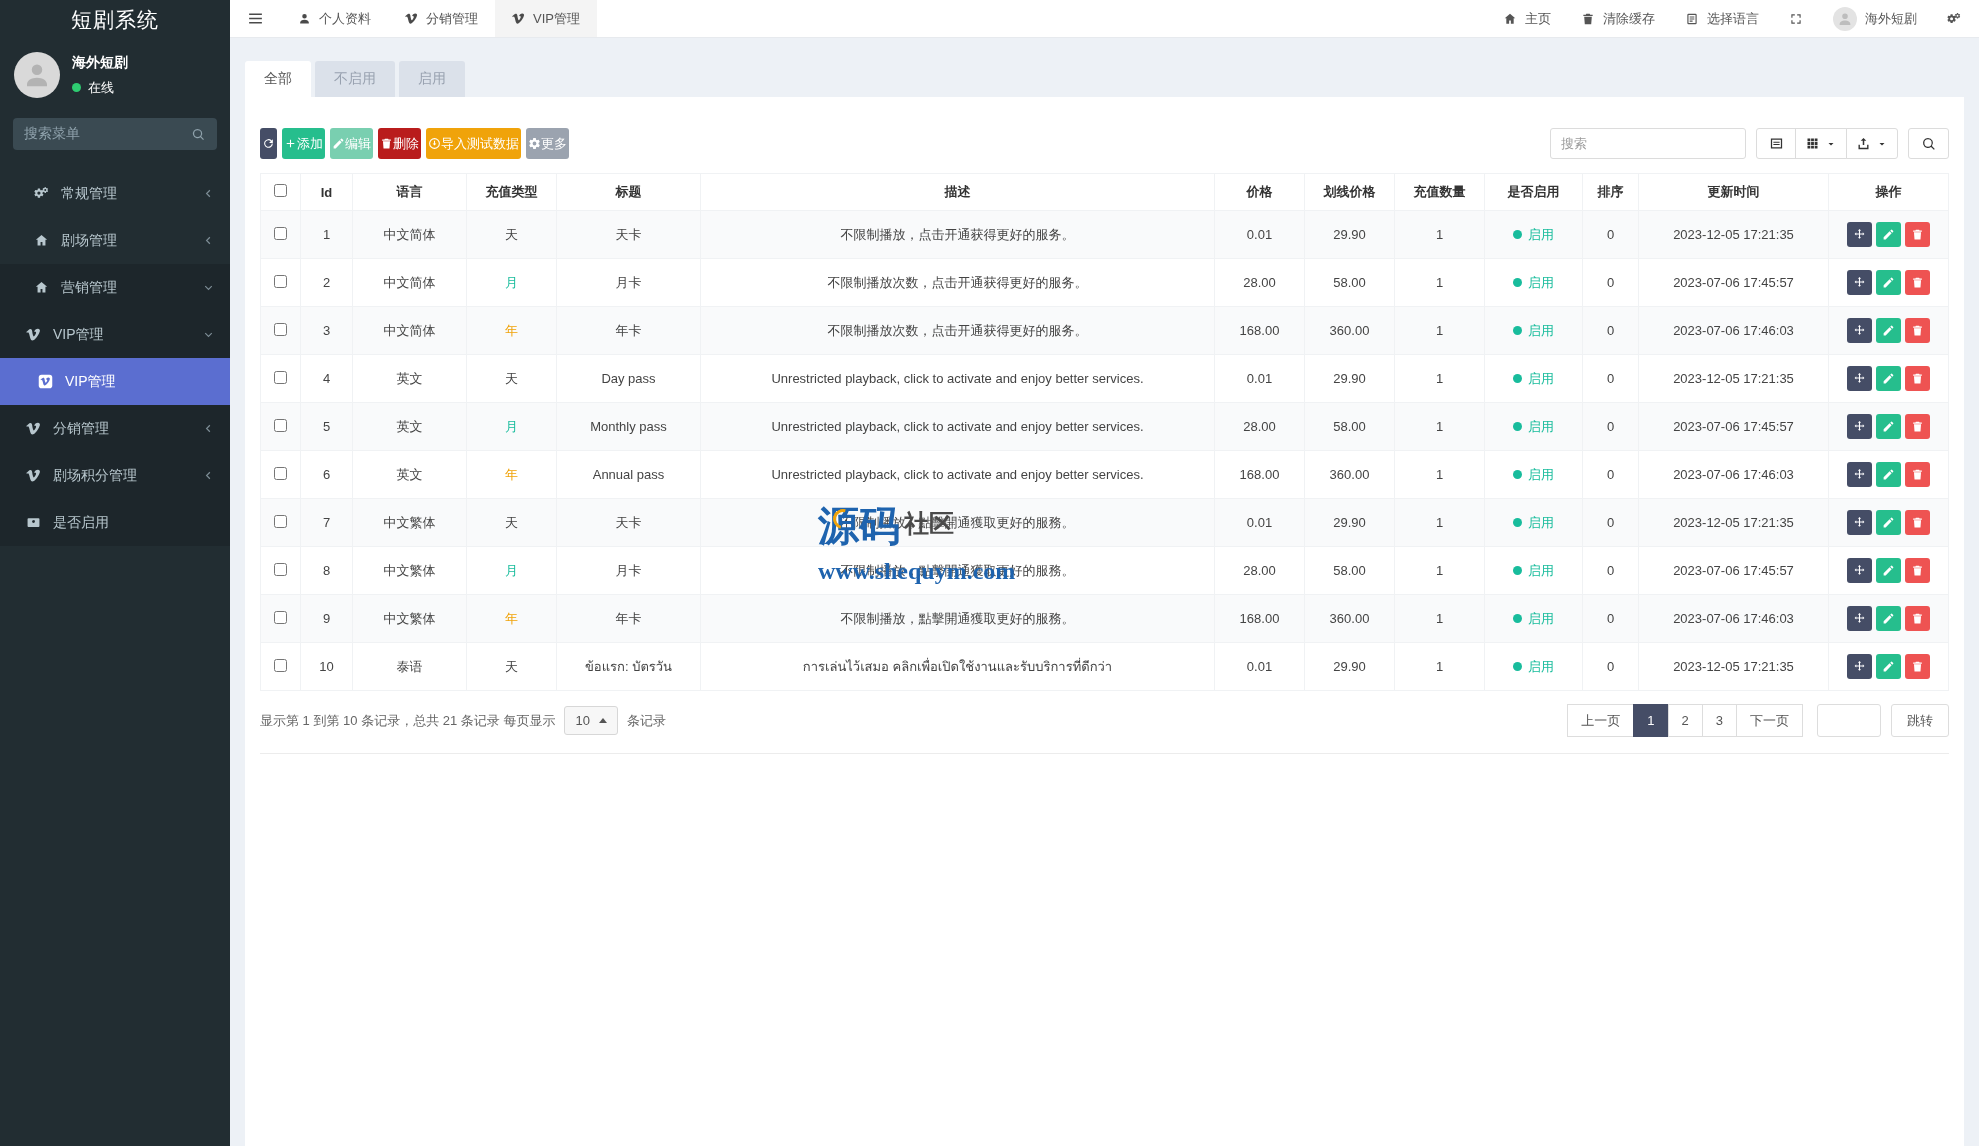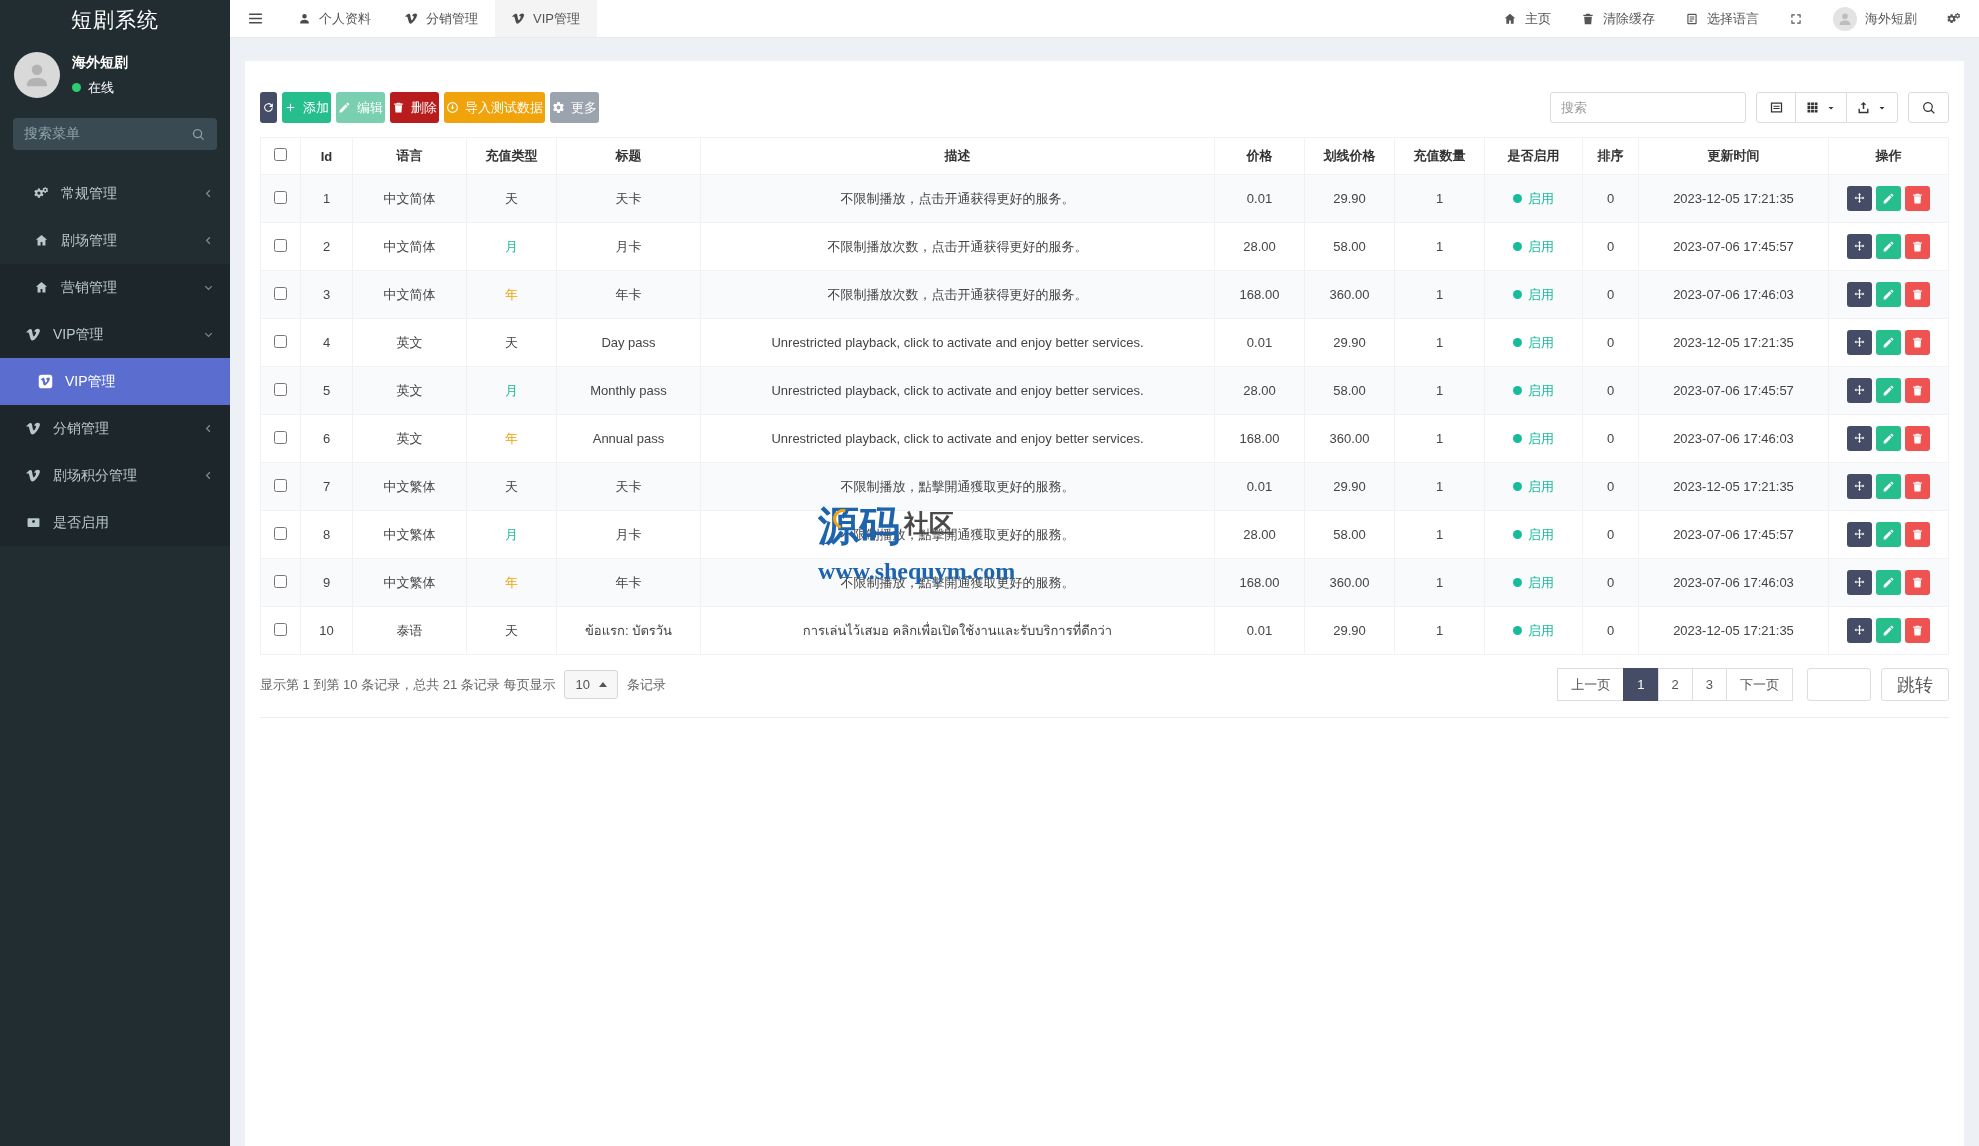--- a/index.html
+++ b/index.html
@@ -39,21 +39,21 @@
   
   .content{position:absolute;left:230px;top:38px;right:0;bottom:0;background:#edf1f6;padding:23px 15px 0;display:flex;flex-direction:column}
   .tab-strip{display:flex;gap:4px}
   .tab-pill{padding:9px 19px;font-size:14px;background:#dbe1ea;color:#98a1af;border-radius:3px 3px 0 0;cursor:pointer}
   .tab-pill.active{background:#fff;color:#555}
   .panel{background:#fff;flex:1;padding:15px;overflow:hidden}
 
   
   .toolbar{display:flex;align-items:center;margin-top:16px}
   .tb-left{display:flex;gap:5px}
-  .btn{height:31px;display:inline-flex;align-items:center;gap:6px;padding:0 2px;border-radius:3px;color:#fff;font-size:13px;border:none;cursor:pointer;font-family:inherit}
+  .btn{height:31px;display:inline-flex;align-items:center;padding:0 2px;border-radius:3px;color:#fff;font-size:13px;border:none;cursor:pointer;font-family:inherit}
   .tb-right{margin-left:auto;display:flex;align-items:center;gap:10px}
   .tb-search{width:196px;height:31px;border:1px solid #dcdcdc;border-radius:3px;padding:0 10px;font-size:13px;color:#555;font-family:inherit}
   .tb-search::placeholder{color:#9a9a9a}
   .btn-group{display:flex}
   .gbtn{height:31px;min-width:40px;padding:0 9px;background:#fff;border:1px solid #dcdcdc;display:flex;align-items:center;justify-content:center;gap:5px;color:#333;cursor:pointer}
   .gbtn + .gbtn{margin-left:-1px}
   .gbtn:first-child{border-radius:3px 0 0 3px}
   .gbtn:last-child{border-radius:0 3px 3px 0}
   .sbtn{height:31px;width:41px;background:#fff;border:1px solid #dcdcdc;border-radius:3px;display:flex;align-items:center;justify-content:center;color:#333;cursor:pointer}
 
@@ -69,21 +69,21 @@
   .op{width:25px;height:25px;border-radius:3px;display:inline-flex;align-items:center;justify-content:center;margin:0 2px;color:#fff;cursor:pointer;vertical-align:middle}
 
   
   .tfooter{display:flex;align-items:center;margin-top:13px;font-size:13px;color:#666;padding-bottom:16px;border-bottom:1px solid #ececec}
   .psize{display:inline-flex;align-items:center;gap:9px;border:1px solid #d7d7d7;border-radius:3px;padding:6px 10px;margin:0 9px;color:#555;background:#f7f7f7;cursor:pointer}
   .caret-up-css{width:0;height:0;border-left:4px solid transparent;border-right:4px solid transparent;border-bottom:5px solid #555}
   .pager{margin-left:auto;display:flex;align-items:center}
   .pbtn{min-width:35px;height:33px;padding:0 13px;border:1px solid #ddd;background:#fff;display:flex;align-items:center;justify-content:center;font-size:13px;color:#555;margin-left:-1px;cursor:pointer}
   .pbtn.active{background:#454d66;color:#fff;border-color:#454d66}
   .jump-input{width:64px;height:33px;border:1px solid #ddd;border-radius:3px;margin-left:14px;font-family:inherit;padding:0 8px}
-  .jump-btn{height:33px;padding:0 15px;border:1px solid #ddd;background:#fff;border-radius:3px;margin-left:10px;font-size:18px;color:#555;cursor:pointer;font-family:inherit}
+  .jump-btn{height:33px;padding:0 15px;border:1px solid #ddd;background:#fff;border-radius:3px;margin-left:10px;font-size:13px;color:#555;cursor:pointer;font-family:inherit}
 
   
   .watermark{position:absolute;left:818px;top:506px;z-index:50;pointer-events:none;line-height:1}
   .wm-row{display:flex;align-items:flex-start}
   .wm-brand{font-size:41px;font-weight:bold;color:#1e63ae;position:relative}
   .wm-swirl{position:absolute;left:15px;top:3px;width:20px;height:20px;border:3px solid #f0a30a;border-radius:50%;border-right-color:transparent;border-bottom-color:transparent;transform:rotate(-30deg)}
   .wm-sub{font-size:25px;font-weight:bold;color:#4a4a4a;margin-top:5px;margin-left:4px}
   .wm-url{font-family:"Liberation Serif","DejaVu Serif",serif;font-weight:bold;font-size:24px;color:#1e63ae;margin-top:12px}
 </style>
 </head>
@@ -304,20 +304,25 @@
             <g transform="translate(12.5 1) scale(0.46)">
               <path d="M19.43 12.98c.04-.32.07-.64.07-.98s-.03-.66-.07-.98l2.11-1.65a.5.5 0 00.12-.64l-2-3.46a.5.5 0 00-.61-.22l-2.49 1a7.03 7.03 0 00-1.69-.98l-.38-2.65A.5.5 0 0014 2h-4a.5.5 0 00-.5.42l-.38 2.65c-.61.25-1.17.59-1.69.98l-2.49-1a.5.5 0 00-.61.22l-2 3.46a.5.5 0 00.12.64l2.11 1.65c-.04.32-.07.64-.07.98s.03.66.07.98l-2.11 1.65a.5.5 0 00-.12.64l2 3.46c.13.22.39.3.61.22l2.49-1c.52.39 1.08.73 1.69.98l.38 2.65a.5.5 0 00.5.42h4a.5.5 0 00.5-.42l.38-2.65c.61-.25 1.17-.59 1.69-.98l2.49 1c.22.08.48 0 .61-.22l2-3.46a.5.5 0 00-.12-.64zM12 15.5a3.5 3.5 0 110-7 3.5 3.5 0 010 7z"></path>
             </g>
           </svg>
         </span>
       </div>
     </div>
 </div>
 
 <div class="content">
+  <div class="tab-strip">
+      <div class="tab-pill active">全部</div>
+      <div class="tab-pill">不启用</div>
+      <div class="tab-pill">启用</div>
+    </div>
   <div class="panel">
 
     <div class="toolbar">
       <div class="tb-left">
           <button class="btn" style="background: rgb(69, 77, 102);">
             <span>
               <svg viewBox="0 0 24 24" width="13" height="13" fill="currentColor" aria-hidden="true">
                 <path d="M17.7 6.3A8 8 0 1020 12h-2.1a6 6 0 11-1.7-4.2L13 11h7V4z"></path>
               </svg>
             </span>

